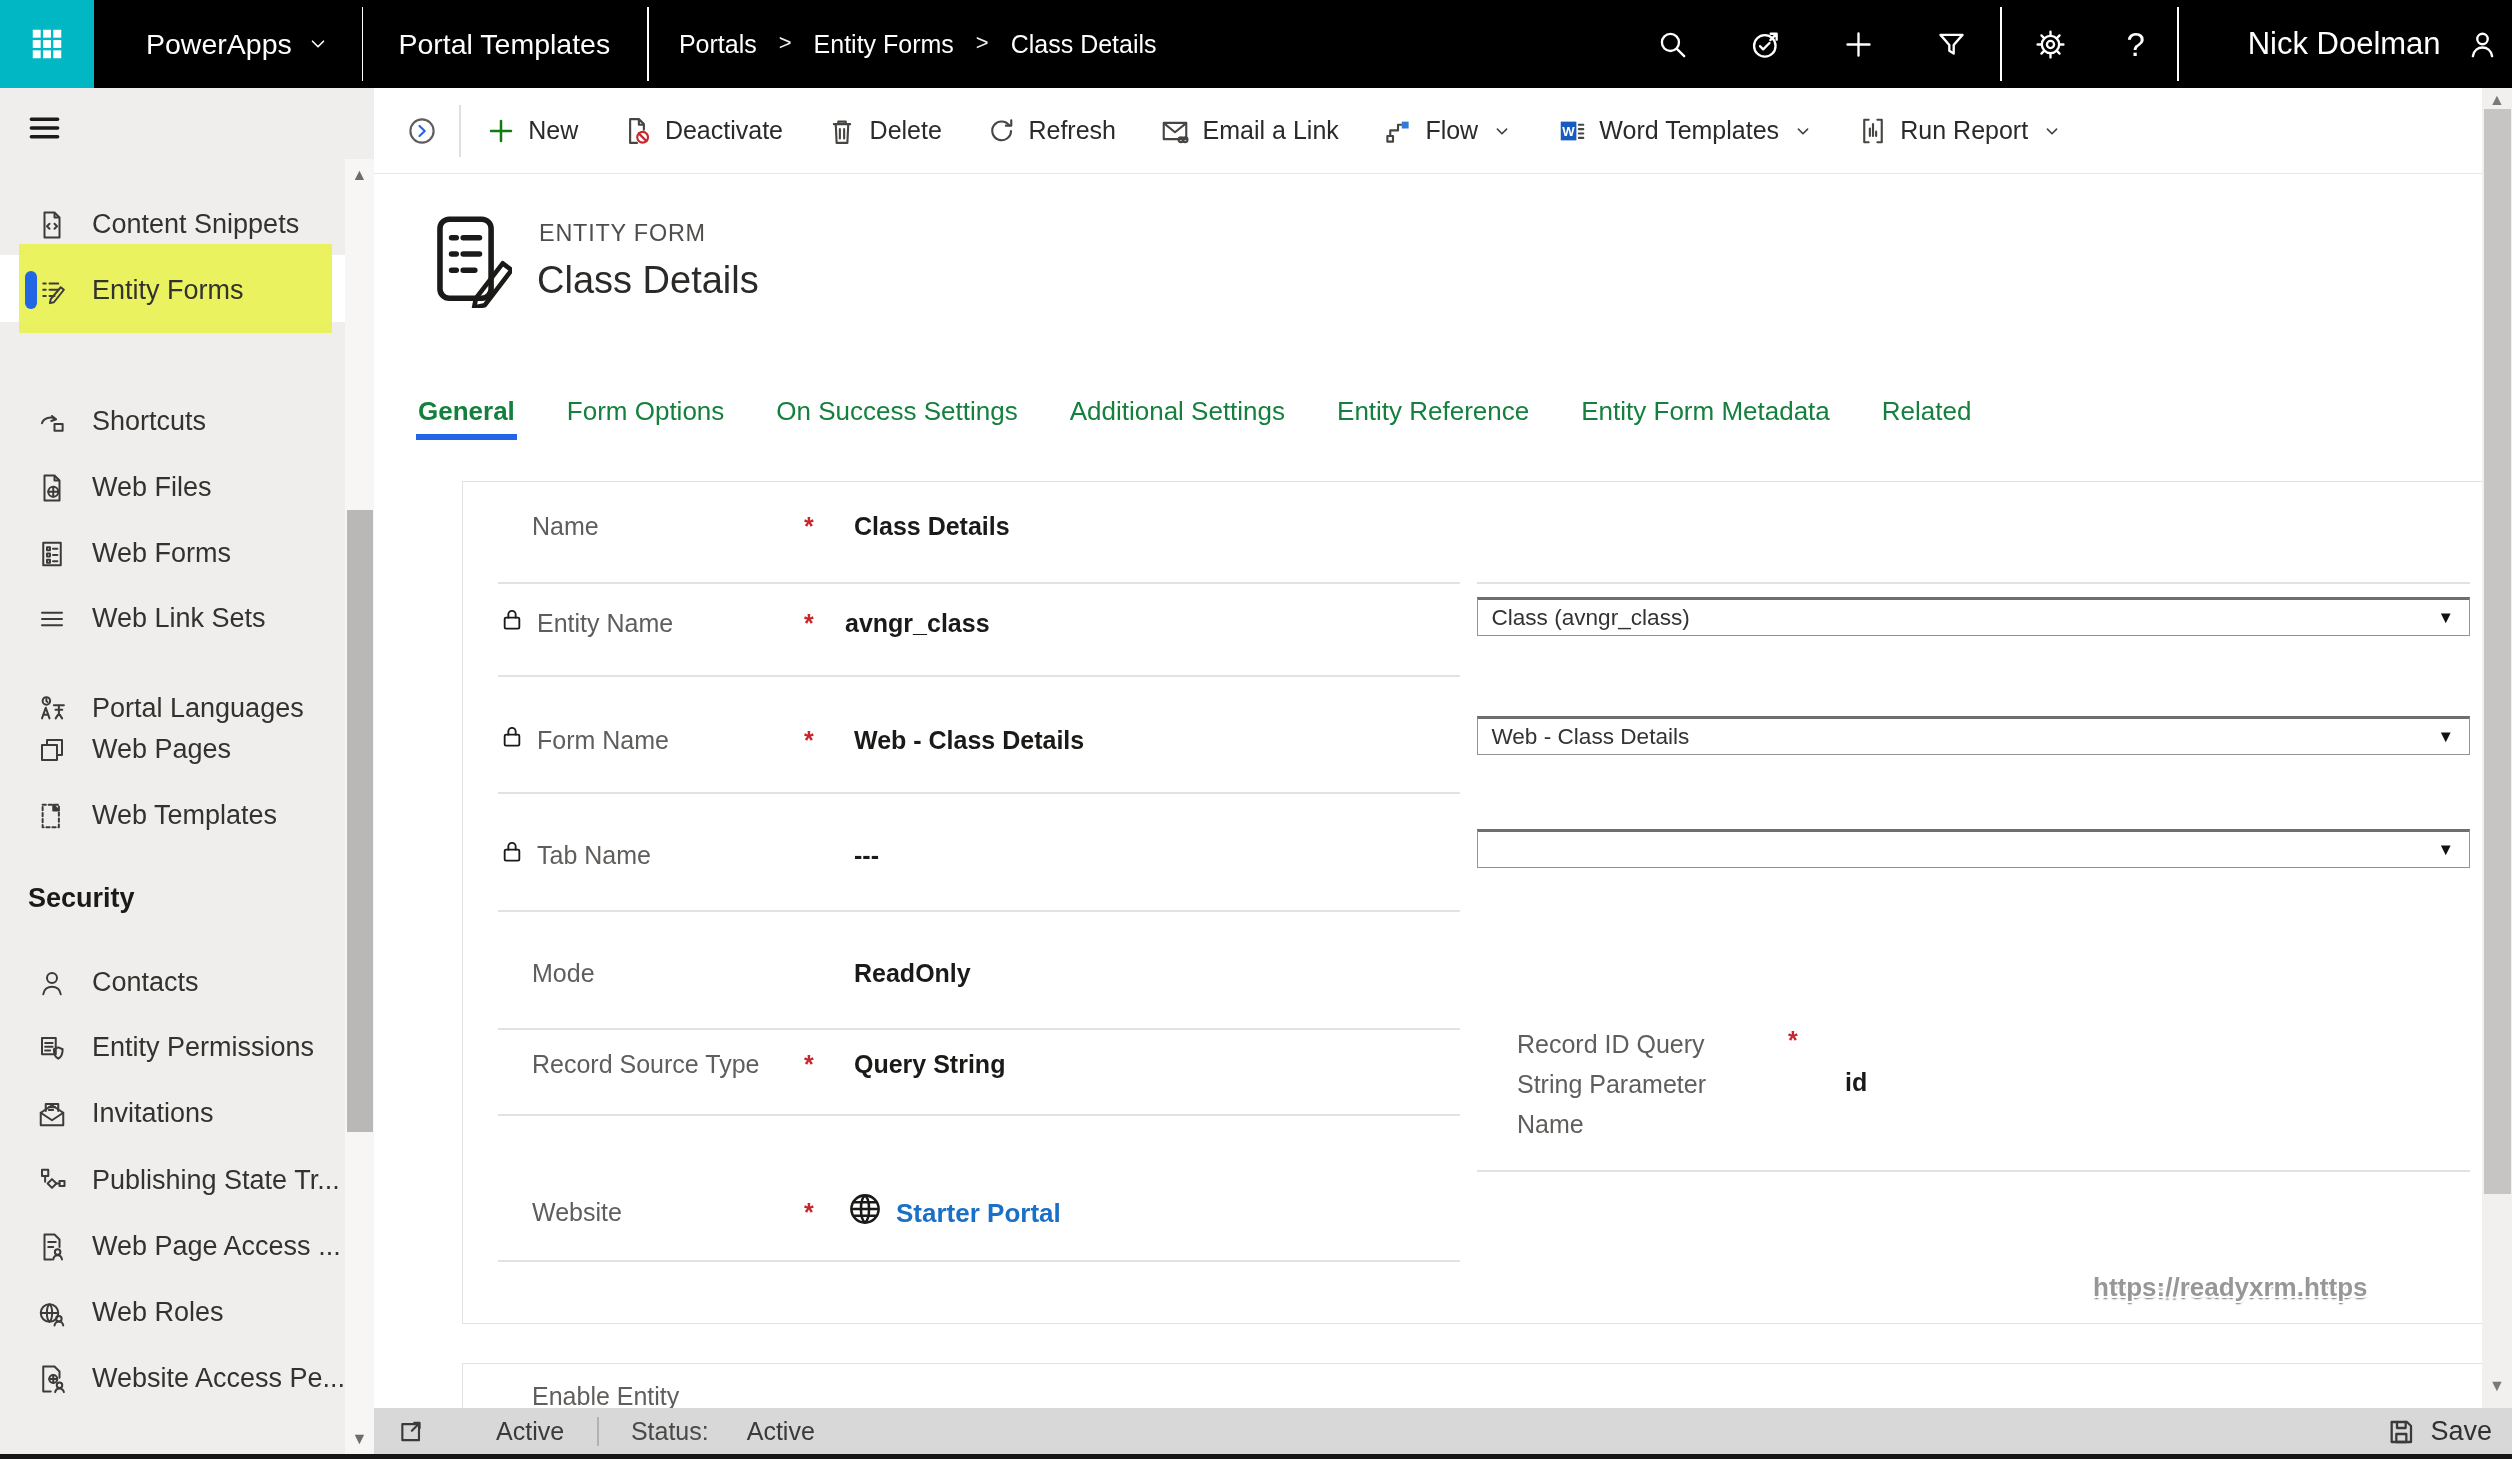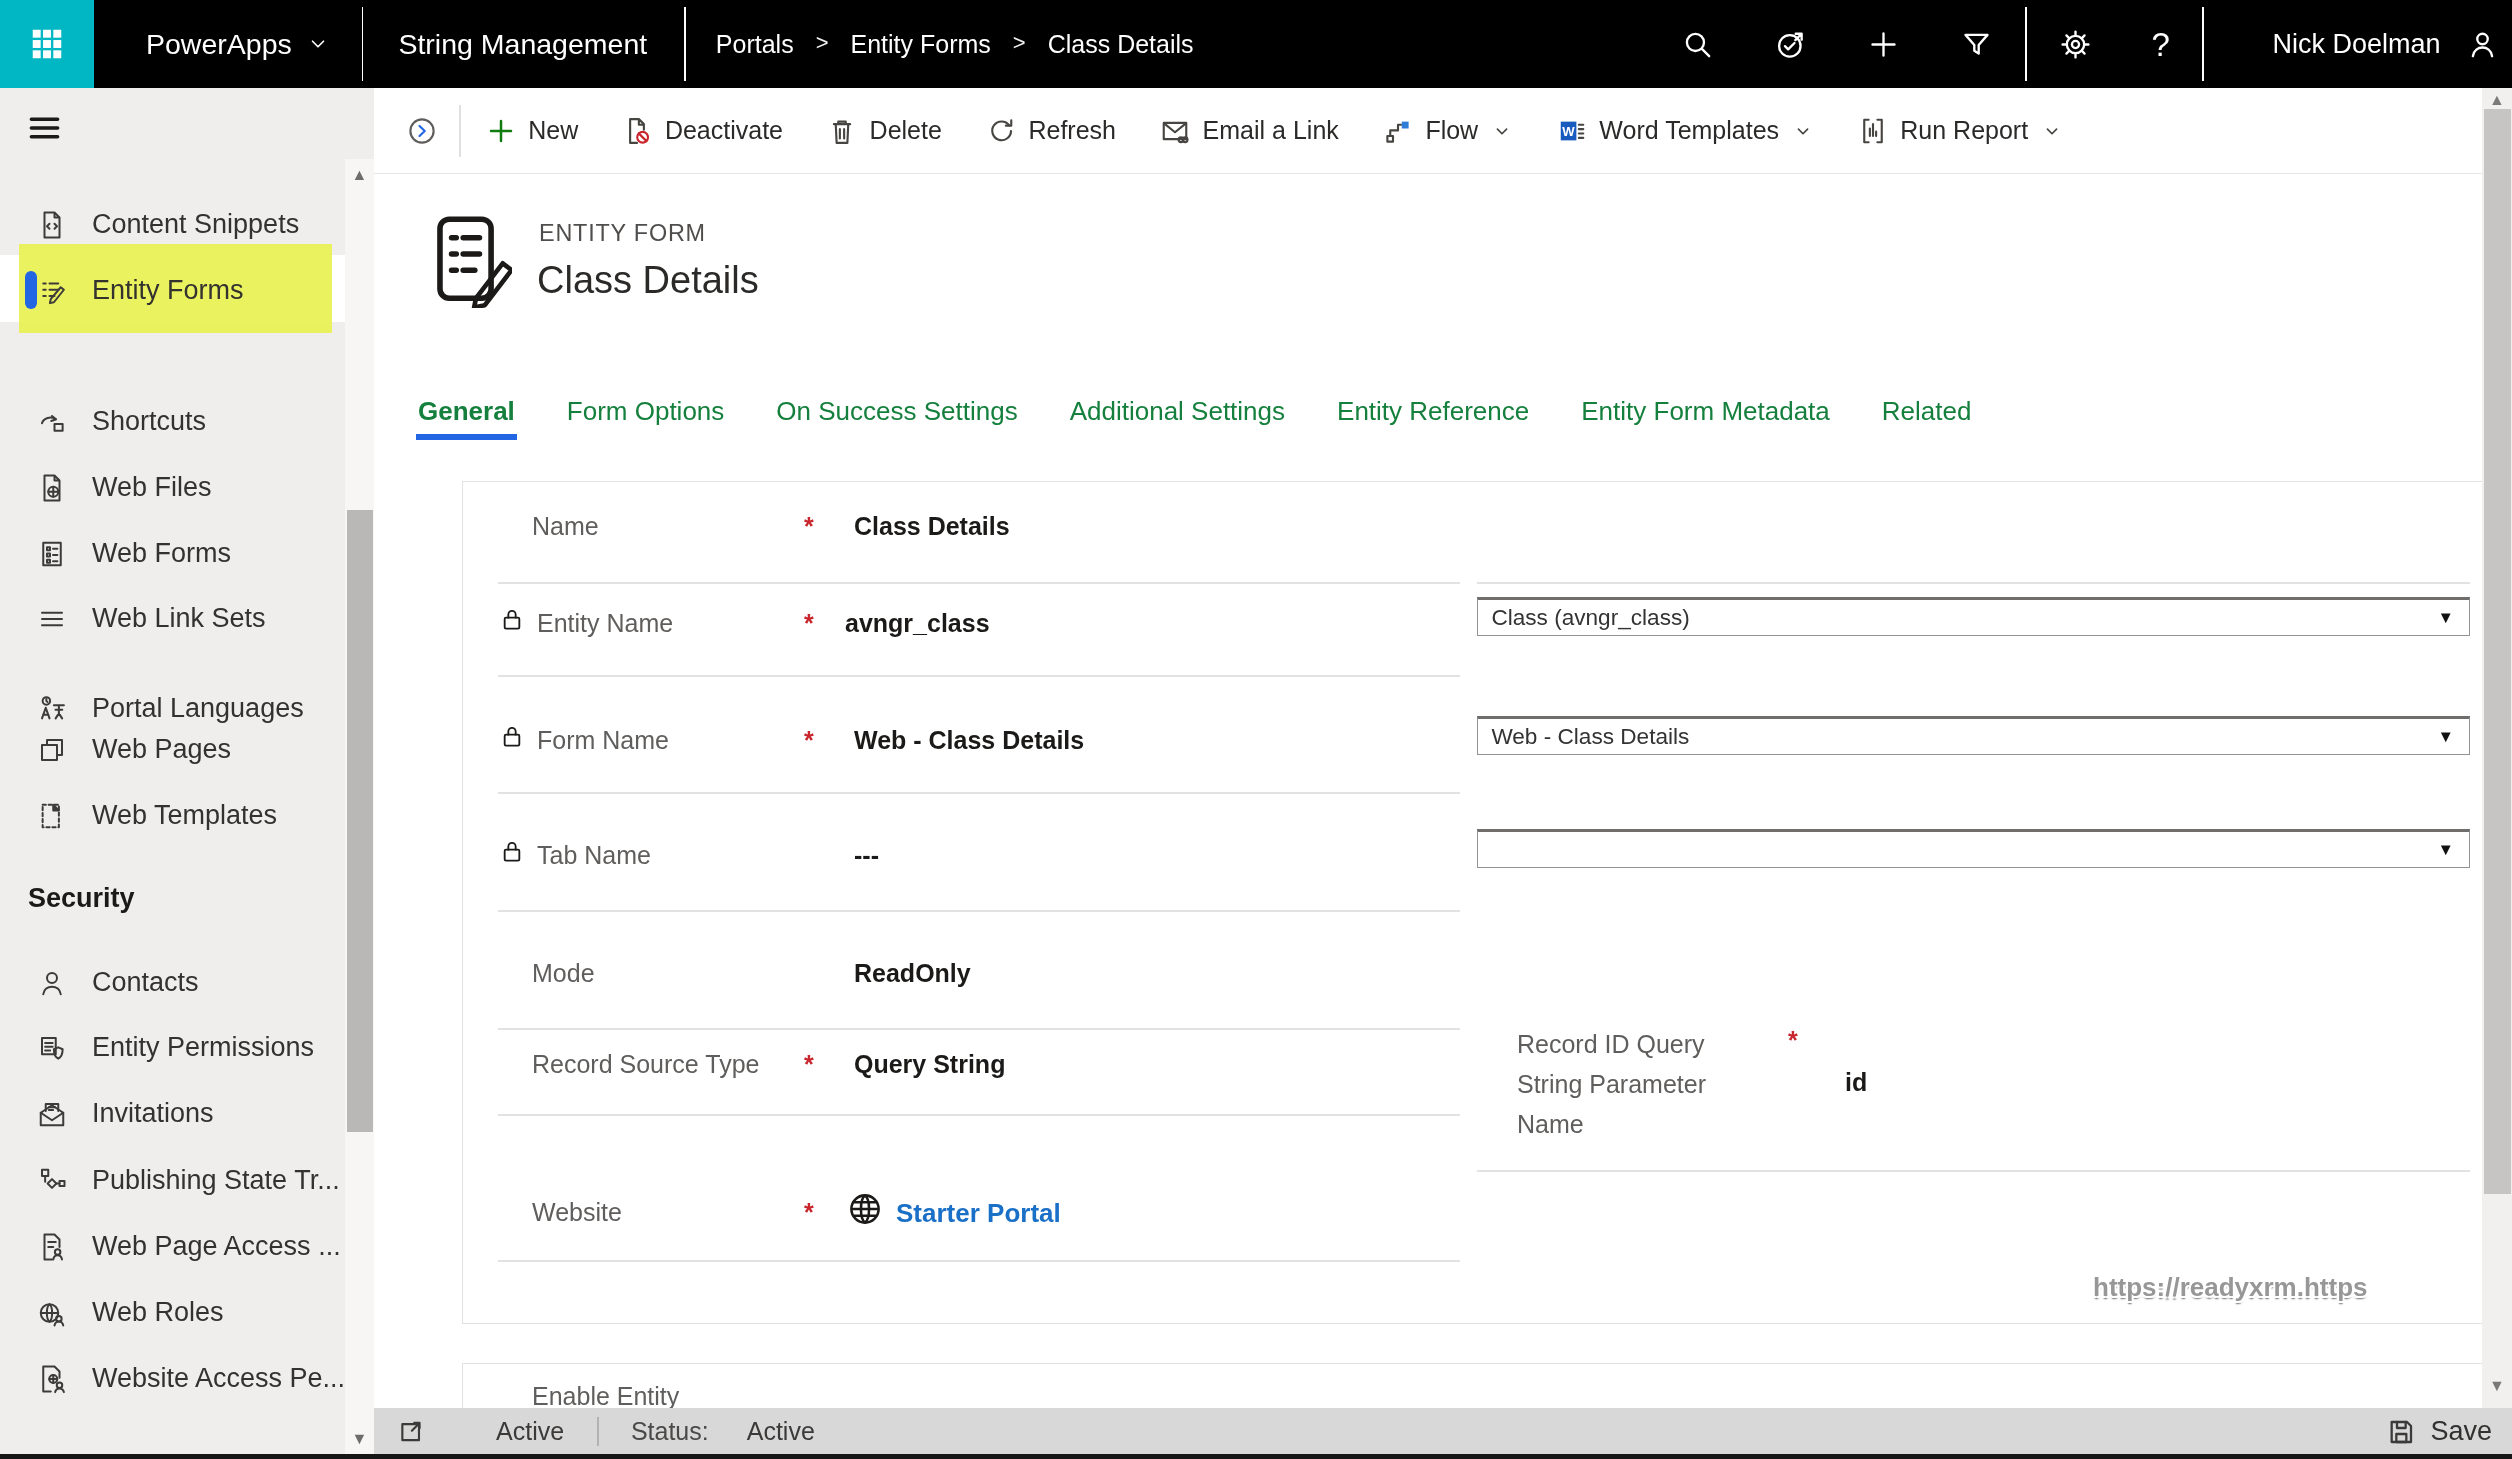--- a/index.html
+++ b/index.html
@@ -14,21 +14,21 @@
   .waffle{width:94px;height:88px;background:#00b7c3;display:flex;align-items:center;justify-content:center;flex:none;}
   .brand{font-size:28.5px;margin-left:52px;white-space:nowrap;}
   .nav-chev{margin-left:15px;margin-right:33px;}
   .nav-divider{width:1.7px;height:74px;background:#fff;flex:none;}
   .app-title{font-size:28.5px;margin-left:35px;margin-right:37px;white-space:nowrap;}
   .breadcrumb{display:flex;align-items:center;gap:22px;font-size:25px;margin-left:30px;}
   .bc-sep{font-size:22px;font-weight:400;opacity:.95;transform:translateY(-0.8px);}
   .nav-right{margin-left:auto;display:flex;align-items:center;padding-right:13.4px;}
   .nav-iconbtn{background:none;border:none;padding:0;cursor:pointer;display:flex;align-items:center;}
   .nav-group{display:flex;align-items:center;gap:60px;}
-  .nav-user{font-size:27px;margin:0 25px 0 37px;white-space:nowrap;}
+  .nav-user{font-size:31px;margin:0 25px 0 37px;white-space:nowrap;}
   .ni{width:33px;height:33px;flex:none;}
   .ni *{fill:none;stroke:#fff;stroke-width:1.7;stroke-linecap:round;stroke-linejoin:round;}
   .ndv{margin:0 32px;}
   .qmark{font-size:33px;color:#fff;font-weight:400;line-height:1;}
 
   
   .sidebar{position:absolute;left:0;top:88px;width:374px;height:1372px;background:#efeeed;z-index:10;}
   .hamburger{position:absolute;left:27px;top:25px;width:35px;height:30px;background:none;border:none;padding:0;cursor:pointer;}
   .hamburger svg *{stroke:#1b1a19;stroke-width:2.4;stroke-linecap:round;}
   .snav{position:absolute;left:0;width:345px;height:55px;display:flex;align-items:center;padding-left:37px;box-sizing:border-box;cursor:pointer;z-index:3;}
@@ -117,21 +117,21 @@
           <rect x="9.5" y="16" width="5" height="5"></rect>
           <rect x="16" y="16" width="5" height="5"></rect>
       </g>
     </svg>
   </div>
   <span class="brand">PowerApps</span>
   <svg class="nav-chev" width="22" height="22" viewBox="0 0 24 24">
     <path d="m6 9 6 6 6-6" style="fill:none;stroke:#fff;stroke-width:1.8;stroke-linecap:round;stroke-linejoin:round"></path>
   </svg>
   <div class="nav-divider"></div>
-  <span class="app-title">String Management</span>
+  <span class="app-title">Portal Templates</span>
   <div class="nav-divider"></div>
   <div class="breadcrumb">
     <span>Portals</span>
     <span class="bc-sep">&gt;</span>
     <span>Entity Forms</span>
     <span class="bc-sep">&gt;</span>
     <span>Class Details</span>
   </div>
   <div class="nav-right">
     <div class="nav-group">

